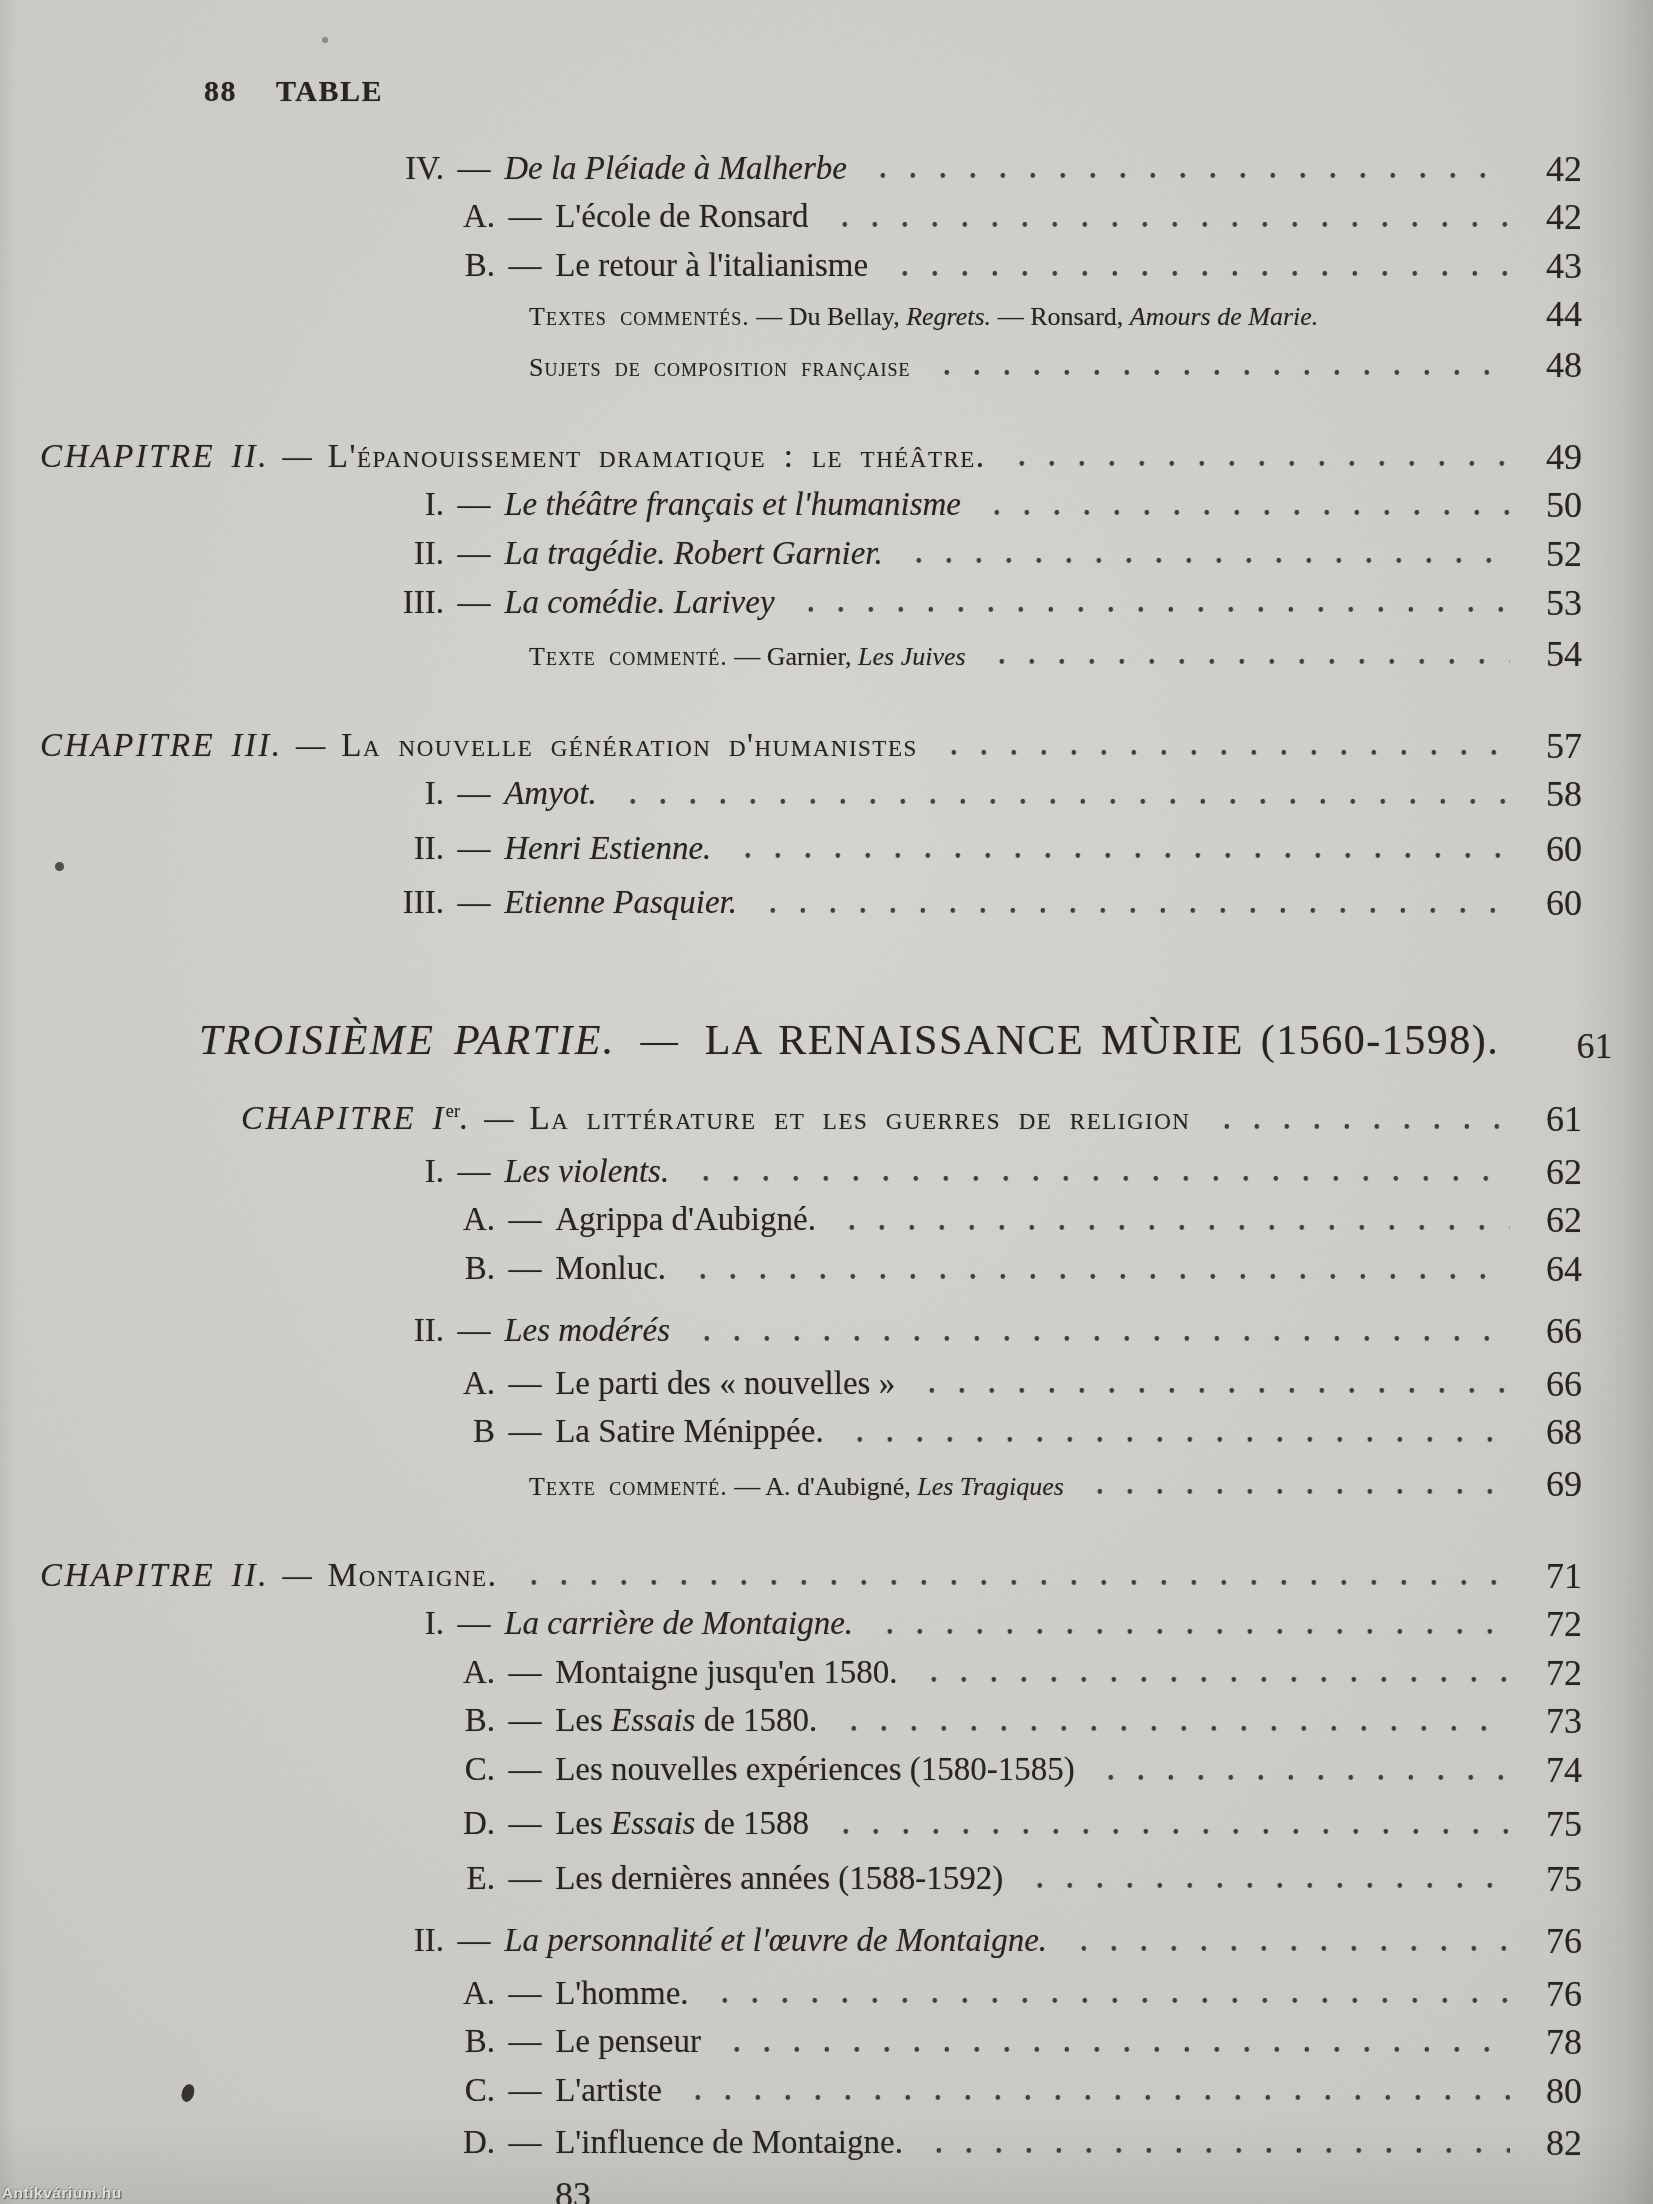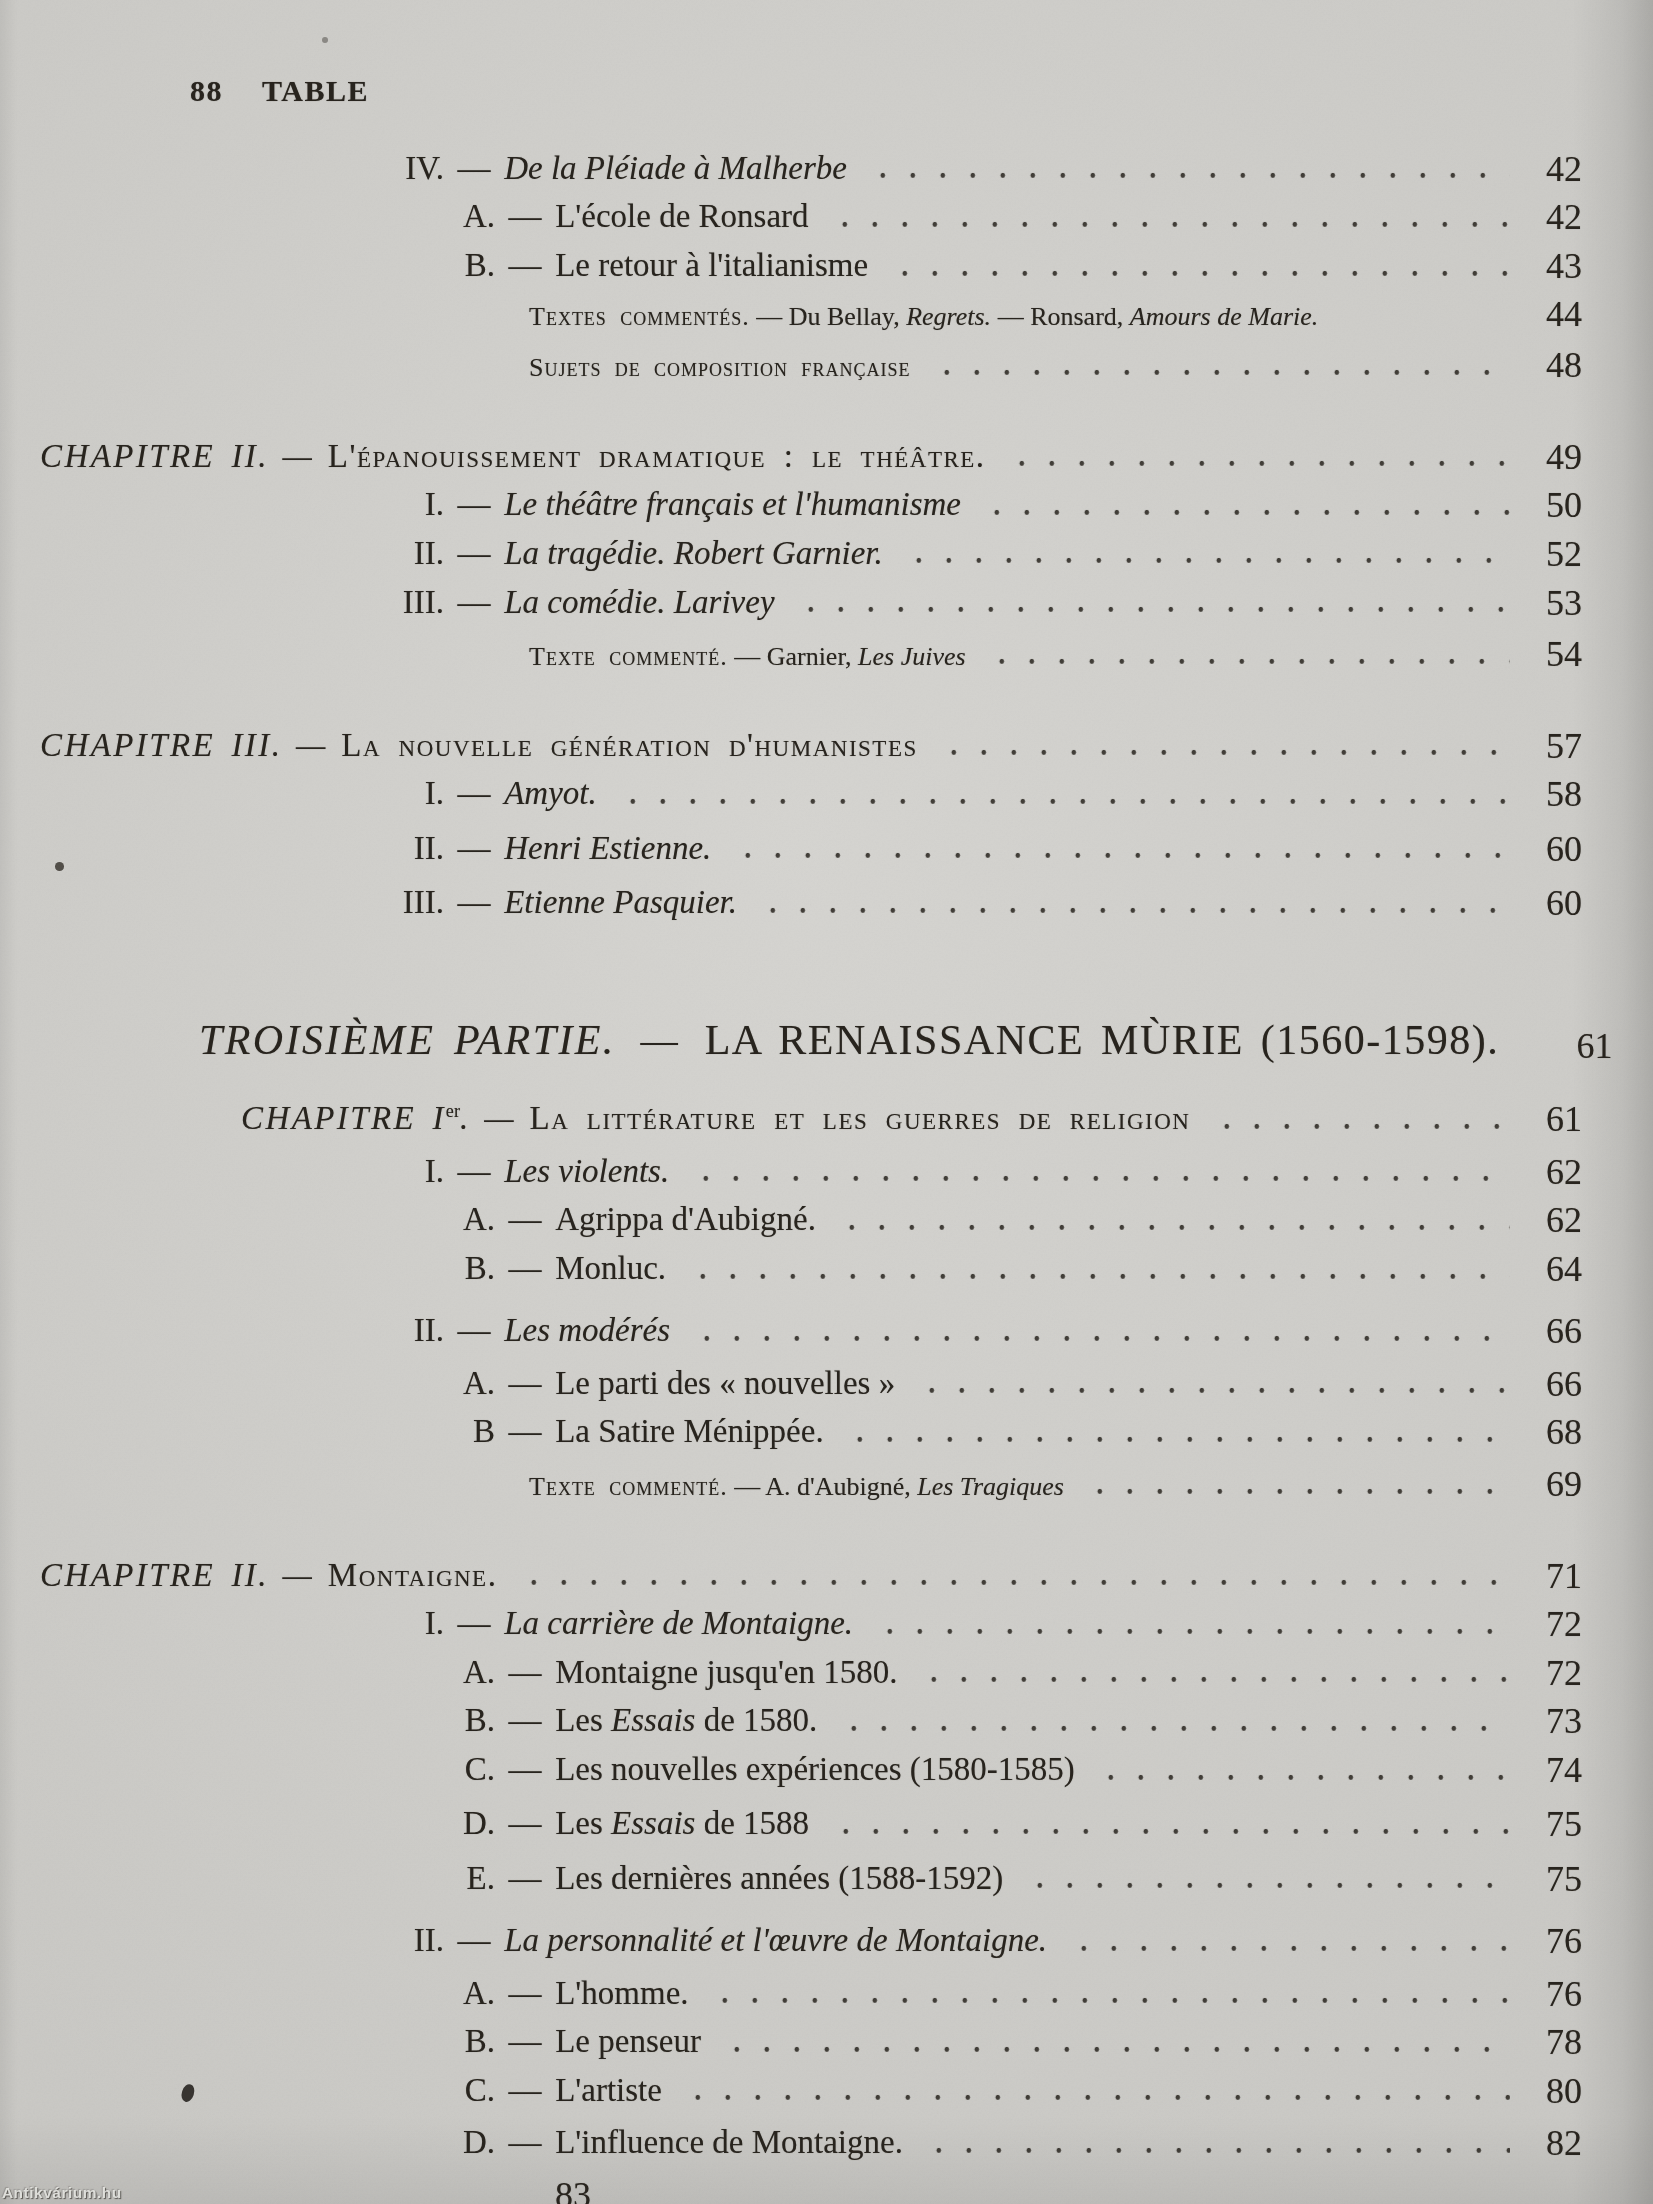--- a/index.html
+++ b/index.html
@@ -20,21 +20,21 @@
   .shade{position:absolute;inset:0;pointer-events:none;z-index:3;
     background:
       linear-gradient(to right, rgba(0,0,0,.06) 0px, rgba(0,0,0,0) 17.5px),
       linear-gradient(to right, rgba(0,0,0,0) 1572px, rgba(0,0,0,.07) 1622px, rgba(0,0,0,.16) 1654px),
       linear-gradient(to bottom, rgba(0,0,0,0) 2115px, rgba(0,0,0,.07) 2205px),
       radial-gradient(ellipse 1261px 1650px at 48% 38%, rgba(255,255,255,.06), rgba(0,0,0,.045) 95%);
   }
   .grain{position:absolute;inset:0;z-index:2;pointer-events:none;opacity:.55;}
   
   .runhead{
-    position:absolute;top:74px;left:190px;z-index:4;
+    position:absolute;top:74px;left:204px;z-index:4;
     display:flex;gap:39px;align-items:baseline;
     font-weight:700;font-size:30px;letter-spacing:1.5px;
     text-shadow:0 0 1px rgba(40,36,30,.5);
   }
   
   .toc{position:absolute;top:144px;left:0;right:0;z-index:4;}
   .row{
     display:flex;align-items:flex-end;white-space:nowrap;
     padding:5.8px 72px 5.8px 0;
     text-shadow:0 0 1px rgba(40,36,30,.35);

